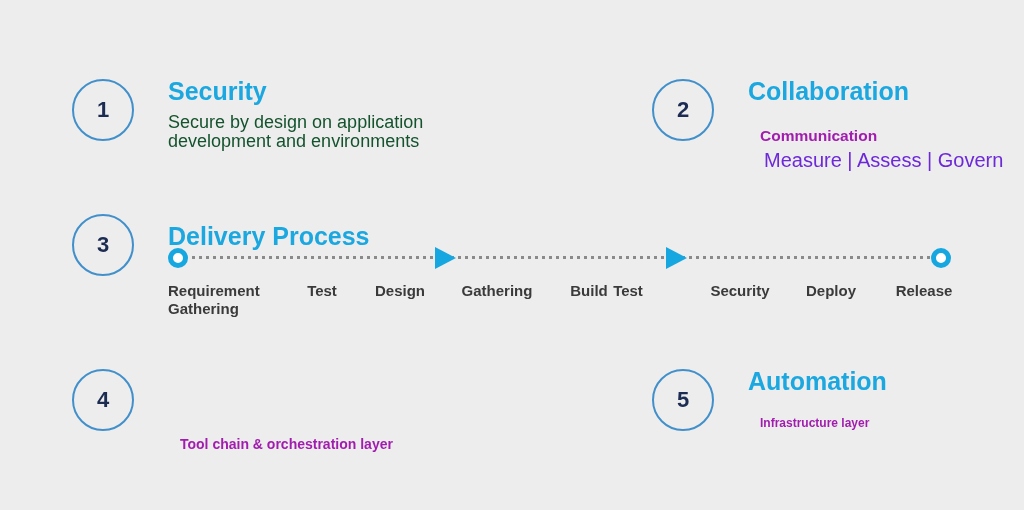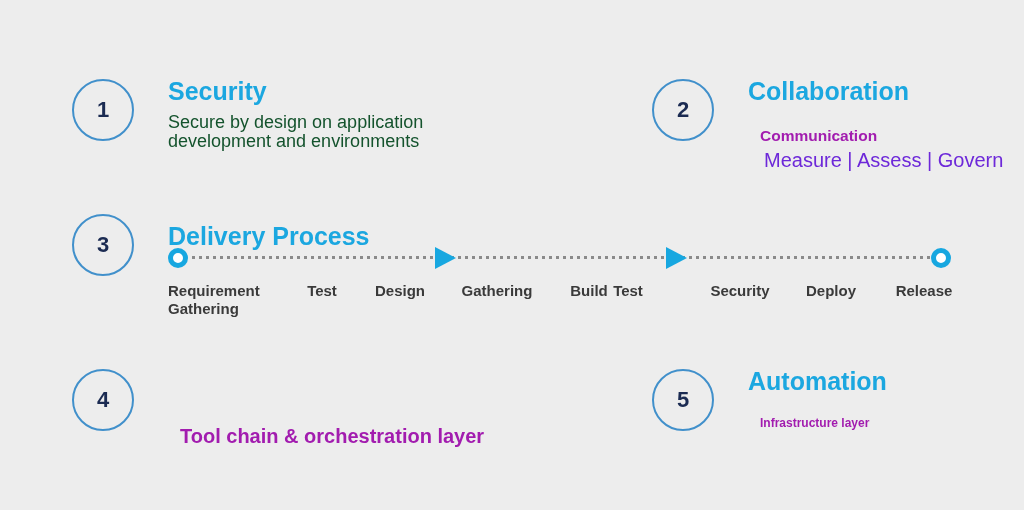--- a/index.html
+++ b/index.html
@@ -27,21 +27,21 @@
   .t2{left:748px;top:78px}
   .t3{left:168px;top:223px}
   .t4{left:168px;top:368px}
   .t5{left:748px;top:368px}
   
   .desc{position:absolute;margin:0;font-size:18px;color:#14532d;line-height:19px;}
   .d1{left:168px;top:113px;width:358px;}
   .sub-bold{position:absolute;margin:12px;font-weight:bold;color:#a21caf;white-space:nowrap;}
   .collab-sub{left:748px;top:115px;font-size:15.5px;}
   .collab-detail{position:absolute;margin:16px;left:748px;top:133px;font-size:20px;color:#6d28d9;white-space:nowrap;}
-  .sb4{left:168px;top:413px;font-size:20px;}
+  .sb4{left:168px;top:424px;font-size:14px;}
   .sb5{left:748px;top:404px;font-size:12px;}
   
   .dotline{
     position:absolute;left:192px;top:256px;width:738px;height:3px;
     background:repeating-linear-gradient(90deg,#8a8a8a 0,#8a8a8a 3px,transparent 3px,transparent 7px);
   }
   .node{
     position:absolute;width:10px;height:10px;background:#ffffff;
     border:5px solid #17a7e0;border-radius:50%;
   }

